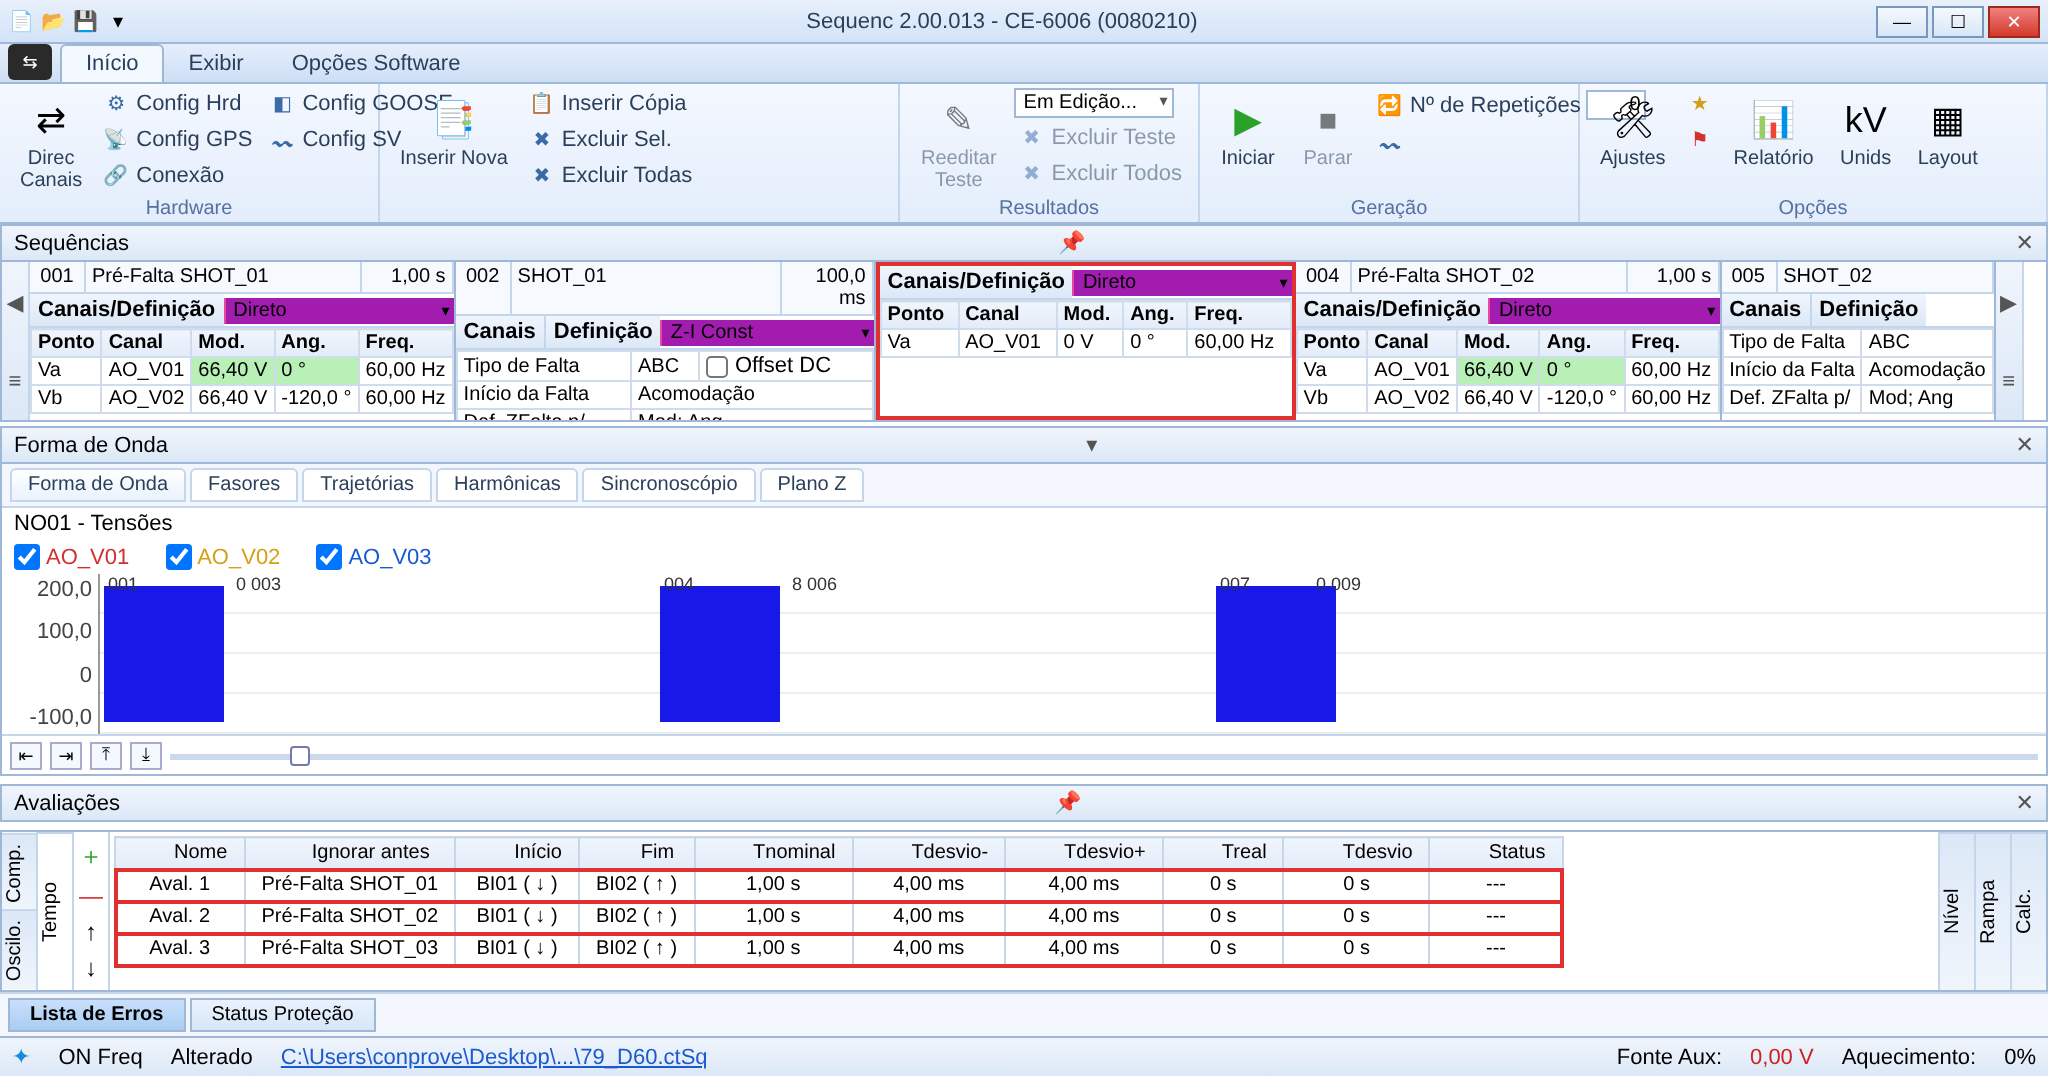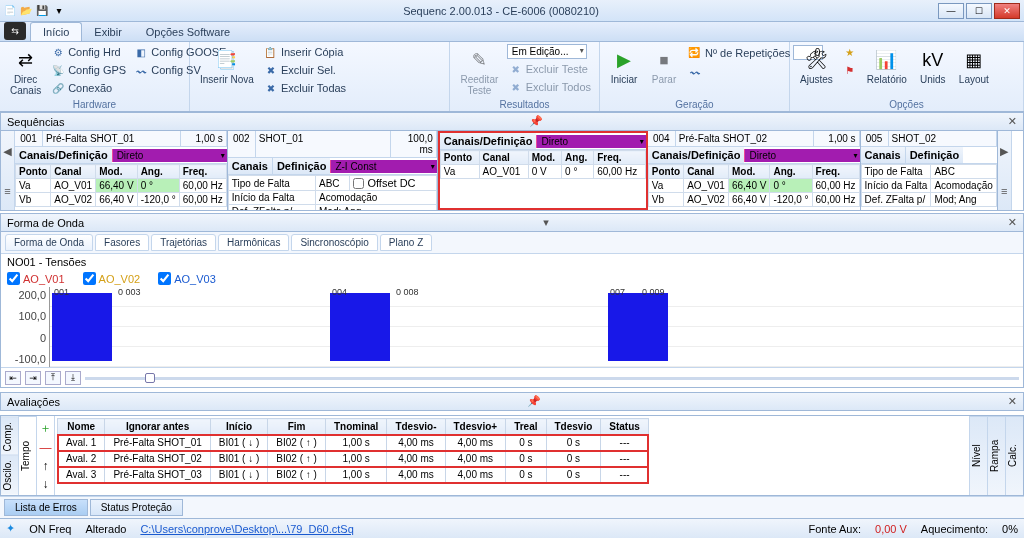--- a/index.html
+++ b/index.html
@@ -82,28 +82,28 @@
 .eval{ border:1px solid #9fb8d8; margin-top:4px;}
 .eval-body{ display:flex;}
 .vtabs{ width:18px; display:flex; flex-direction:column; border-right:1px solid #c4d6ec;}
 .vtab{ flex:1; writing-mode:vertical-rl; transform:rotate(180deg); text-align:center; font-size:10px; background:linear-gradient(#f0f5fc,#dce8f7); border-bottom:1px solid #c4d6ec; padding:4px 1px; cursor:pointer;}
 .vtab.on{ background:#fff;}
 .eval-ctrl{ width:18px; display:flex; flex-direction:column; align-items:center; gap:4px; padding:4px 0; border-right:1px solid #c4d6ec;}
 .eval-ctrl div{ font-size:12px; cursor:pointer;}
 .eval-table{ flex:1; padding:2px; }
 .eval-table table{ border-collapse:collapse;}
 .eval-table th, .eval-table td{ border:1px solid #c8d6e8; padding:2px 8px; font-size:10px; text-align:center; background:#fff;}
-.eval-table th{ background:linear-gradient(#f0f5fc,#e2ecf9); font-weight:bold;}
+.eval-table th{ background:linear-gradient(#f0f5fc,#e2ecf9); font-weight:normal;padding-left:29px;}
 .eval-hl{ outline:2px solid #e03030; outline-offset:-1px;margin-top:28px;}
 .vtabs-r{ width:18px; display:flex; flex-direction:column; border-left:1px solid #c4d6ec; margin-left:auto;}
 
 
 .btabs{ display:flex; gap:2px; padding:2px 4px; background:#f3f7fd; border-top:1px solid #c4d6ec;}
 .btab{ padding:2px 10px; border:1px solid #9fb8d8; background:linear-gradient(#eaf2fd,#d7e6f8); font-size:10px; cursor:pointer;}
-.btab.active{ background:linear-gradient(#c8e0fb,#aacdf2);}
+.btab.active{ background:linear-gradient(#c8e0fb,#aacdf2);font-weight:bold;}
 .statusbar{ height:20px; border-top:1px solid #9fb8d8; background:linear-gradient(#f0f5fc,#dce8f7); display:flex; align-items:center; gap:14px; padding:0 6px; font-size:10px;}
 .statusbar .link{ color:#1a5ad0; text-decoration:underline; cursor:pointer;}
 .statusbar .red{ color:#d02020;}
 .pin{ color:#555; cursor:pointer;}
 </style>
 </head>
 <body>
 
 <div class="titlebar">
   <div class="qat">
@@ -490,23 +490,23 @@
         <span>0</span>
         <span>-100,0</span>
       </div>
     <div class="plotarea">
       <div class="burst" style="left:2px; width:60px"></div>
       <div class="burst" style="left:280px; width:60px"></div>
       <div class="burst" style="left:558px; width:60px"></div>
       <div class="marker" style="left:4px">001</div>
       <div class="marker" style="left:68px">0 003</div>
       <div class="marker" style="left:282px">004</div>
-      <div class="marker" style="left:346px">0 008</div>
+      <div class="marker" style="left:346px">8 006</div>
       <div class="marker" style="left:560px">007</div>
-      <div class="marker" style="left:592px">0 009</div>
+      <div class="marker" style="left:608px">0 009</div>
     </div>
   </div>
   <div class="zoombar">
     <div class="zbtn">⇤</div>
     <div class="zbtn">⇥</div>
     <div class="zbtn">⤒</div>
     <div class="zbtn">⤓</div>
     <div class="slider">
         <div class="track"></div>
         <div class="thumb"></div>

